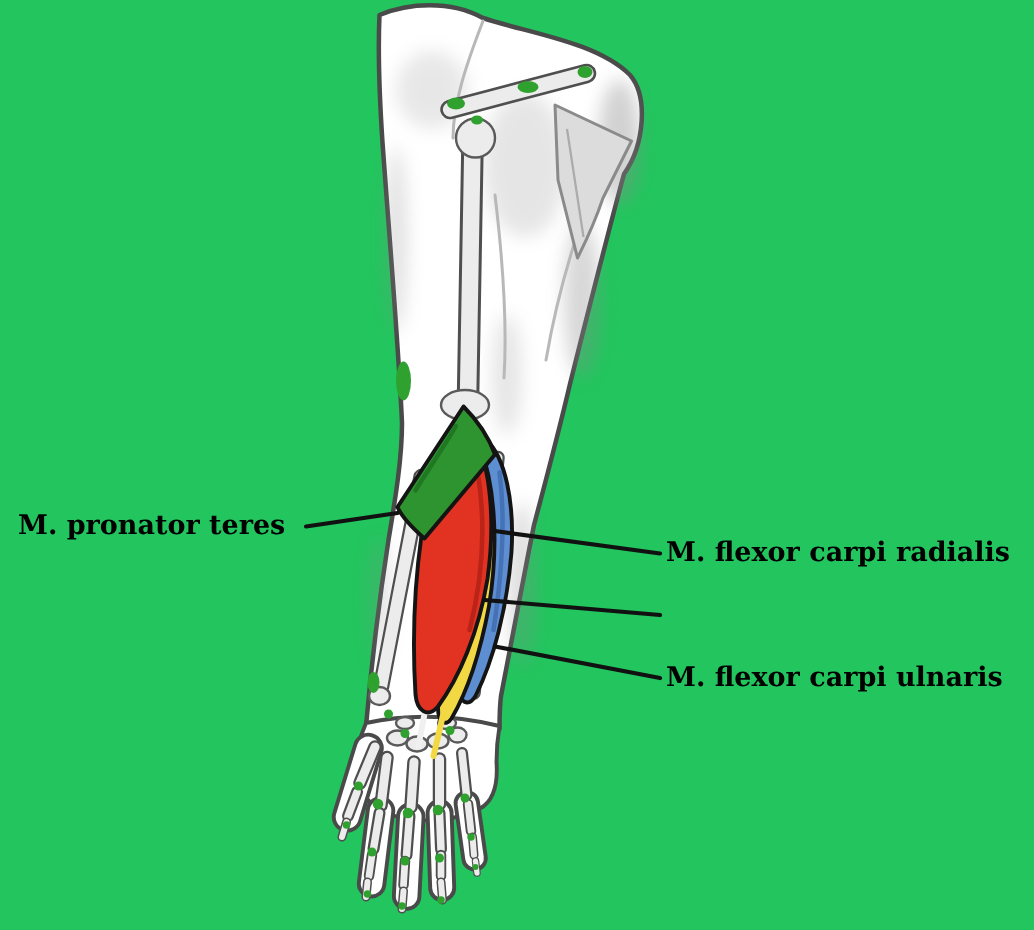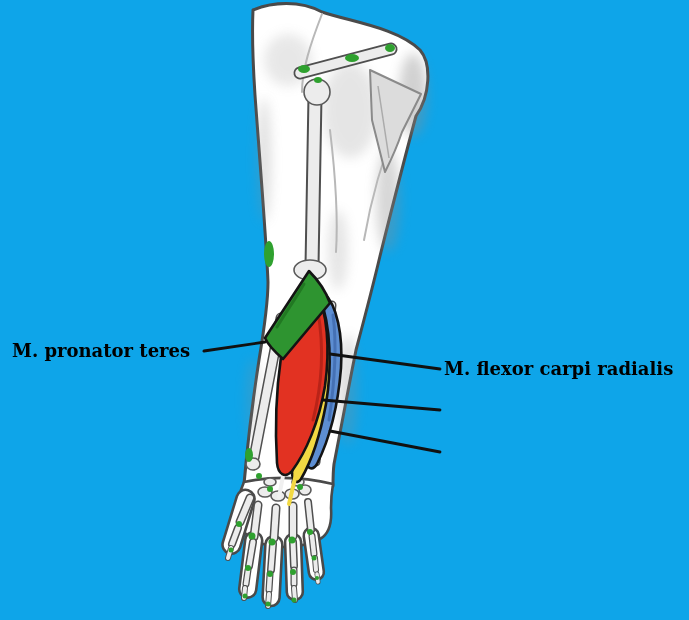--- a/index.html
+++ b/index.html
@@ -1,20 +1,20 @@
 <!DOCTYPE html>
 <html style="--pronator_teres: #2e9430; --flexor_carpi_radialis: #e23222; --palmaris_longus: #f2d943; --flexor_carpi_ulnaris: #5d8ed2; --joint: #2fa12f; --line: #111111; --outline: #141414;"><head>
 <meta charset="utf-8">
 <style>
   html,body { margin:0; padding:0; background:#fff; }
   .stage {
     position: relative;
     width: 689px;
     height: 620px;
-    background: #0ea5e9;
+    background: #22c55e;
     overflow: hidden;
     font-family: "DejaVu Serif", serif;
   }
   svg { position:absolute; left:0; top:0; }
 
   
   .silhouette { fill:#ffffff; stroke:#4a4a4a; stroke-width:3; stroke-linejoin:round; }
   .palm, .finger { fill:#ffffff; stroke:#4a4a4a; stroke-width:2.6; stroke-linejoin:round; }
   .contour { fill:none; stroke:#b8b8b8; stroke-width:2; stroke-linecap:round; }
   .shade { fill:#8d8d8d; filter:blur(6px); }
@@ -247,13 +247,14 @@
     <g>
       <line class="leader" x1="204" y1="351" x2="265" y2="342"></line>
       <line class="leader" x1="330" y1="354" x2="440" y2="369"></line>
       <line class="leader" x1="323" y1="400" x2="440" y2="410"></line>
       <line class="leader" x1="330" y1="431" x2="440" y2="452"></line>
     </g>
   </svg>
 
   <div class="label label-pronator">M. pronator teres</div>
   <div class="label label-radialis">M. flexor carpi radialis</div>
+  <div class="label label-ulnaris">M. flexor carpi ulnaris</div>
 </div>
 
 </body></html>

